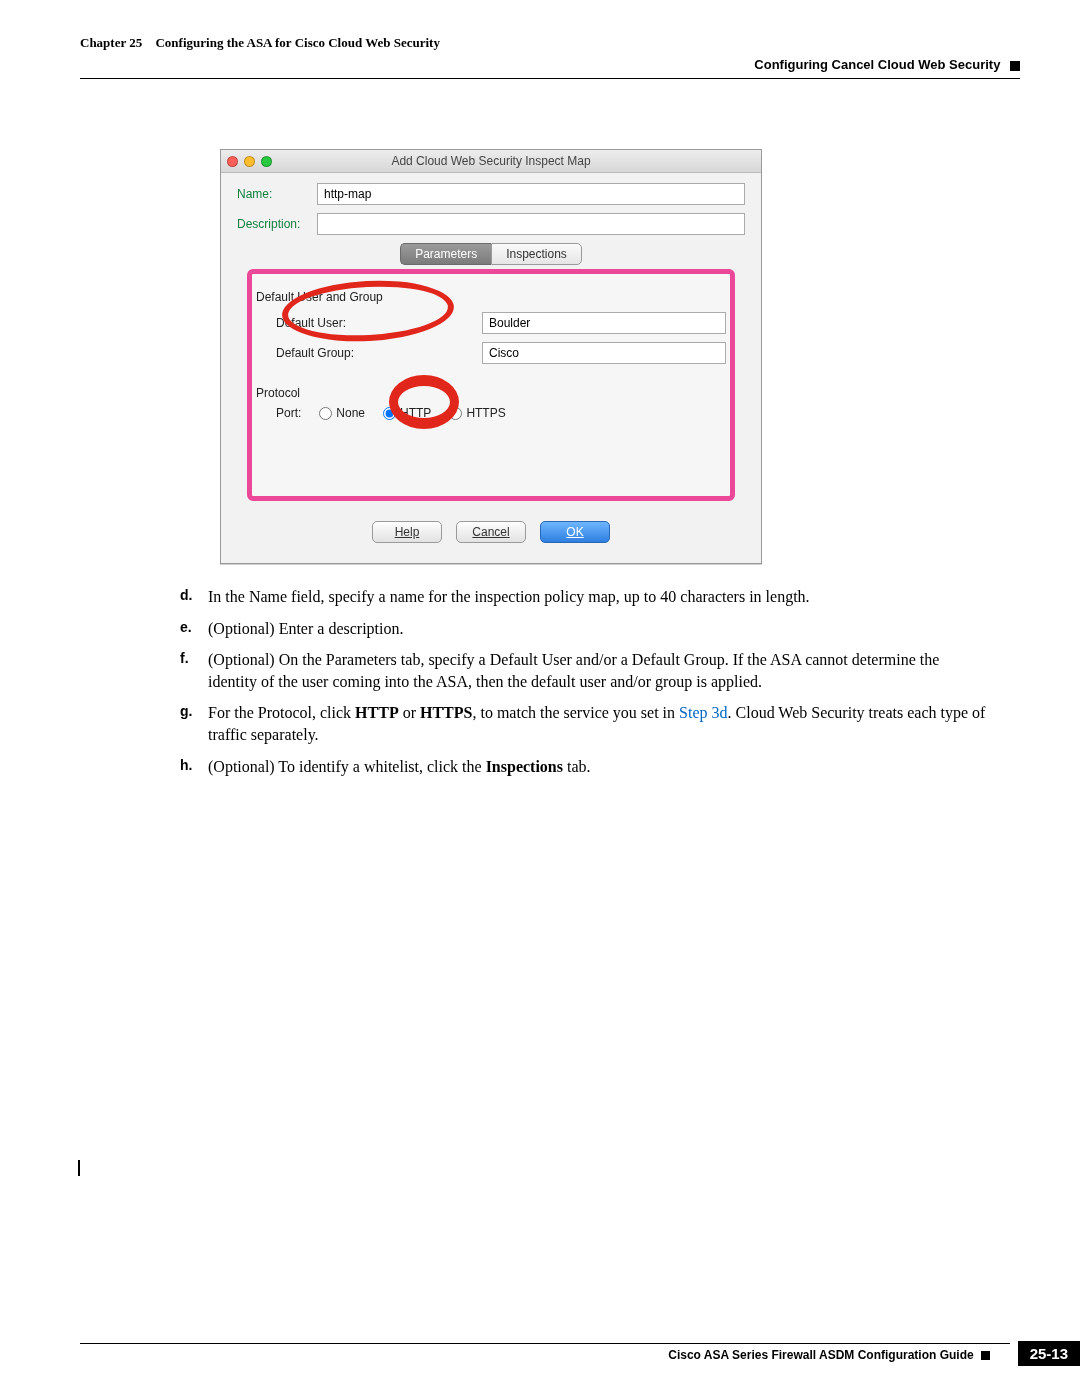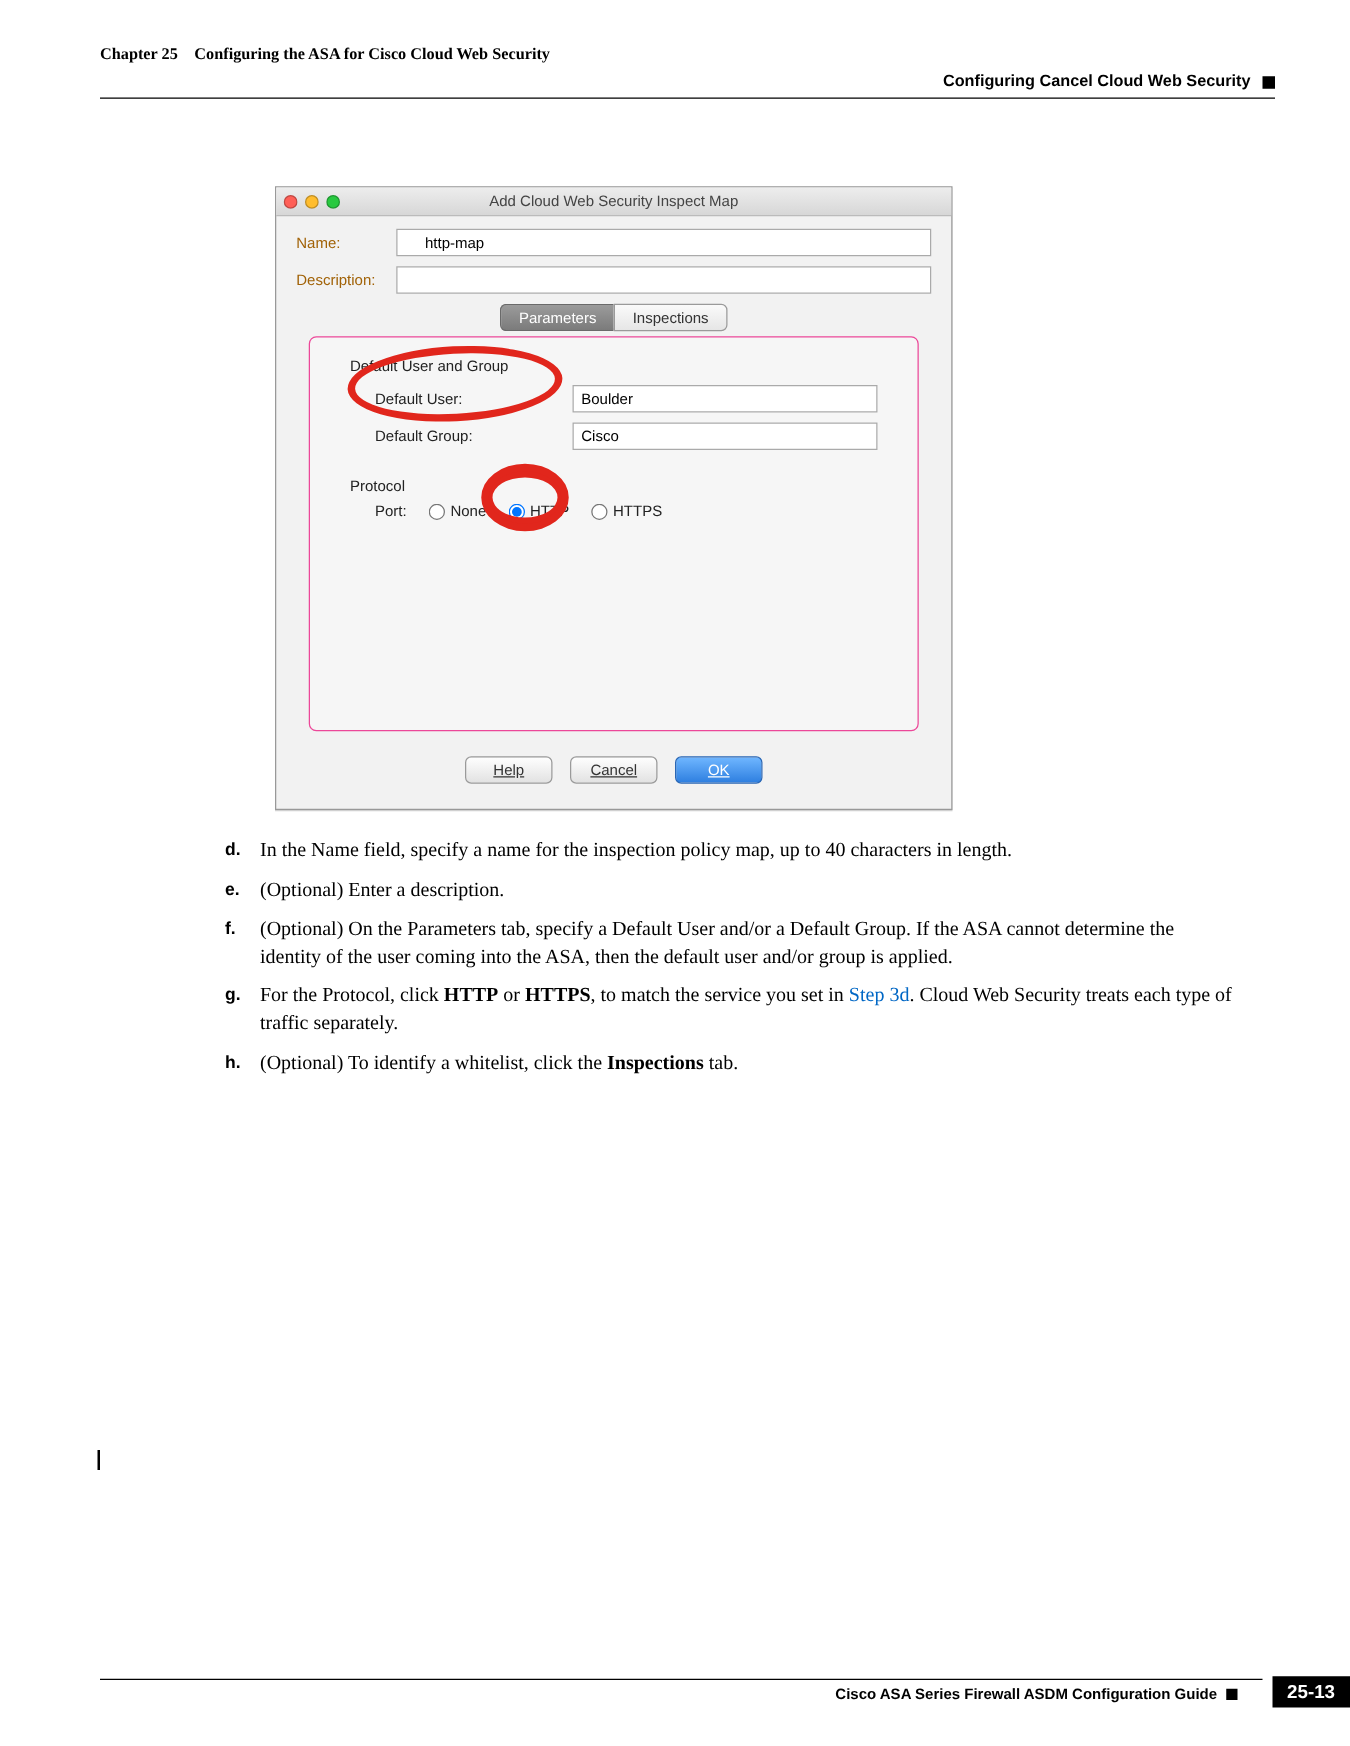--- a/index.html
+++ b/index.html
@@ -53,46 +53,46 @@
     border-bottom: 1px solid #bbb;
     display: flex;
     align-items: center;
     position: relative;
   }
   .tbtn { width:11px; height:11px; border-radius:50%; margin-left:6px; border:1px solid rgba(0,0,0,.25); box-sizing:border-box;}
   .tbtn.close{ background:#ff5f57; } .tbtn.min{ background:#ffbd2e; } .tbtn.max{ background:#28c940; }
   .ttl { position:absolute; left:0; right:0; text-align:center; font-size:12px; color:#444;}
   .form-area { padding: 10px 16px 6px; }
   .frow { display:flex; align-items:center; margin-bottom:8px; }
-  .frow .lab { width: 80px; color:#a16207; }
+  .frow .lab { width: 80px; color:#15803d; }
   .frow input[type=text] {
-    flex:1; height:20px; border:1px solid #aaa; background:#fff; padding:0 22px; font-size:12px;
+    flex:1; height:20px; border:1px solid #aaa; background:#fff; padding:0 6px; font-size:12px;
   }
   .tabbar { display:flex; justify-content:center; gap:0; margin: 6px 0 0; }
   .tabbtn {
     padding: 3px 14px;
     font-size: 12px;
     border:1px solid #9a9a9a;
     background: linear-gradient(#fafafa,#e6e6e6);
     color:#333;
   }
   .tabbtn.active {
     background: linear-gradient(#9b9b9b,#7b7b7b);
     color:#fff; border-color:#6a6a6a;text-align:right;
   }
   .tabbtn:first-child{ border-top-left-radius:5px; border-bottom-left-radius:5px; border-right:none;}
   .tabbtn:last-child{ border-top-right-radius:5px; border-bottom-right-radius:5px;}
   .panel {
     margin: 4px 10px 10px;
-    border:1px solid #ec4899;
+    border:5px solid #ec4899;
     border-radius:6px;
     background:#f6f6f6;
-    height: 316px;
+    height: 232px;
     position: relative;
-    padding: 16px 32px;
+    padding: 16px 4px;
     box-sizing: border-box;
   }
   .group-title { font-size:12px; color:#222; }
   .gf { display:flex; align-items:center; margin-top:8px;justify-content:space-between; }
   .gf .glab { width:100px; text-align:left; padding-left:20px; }
   .gf input { width:230px; height:20px; border:1px solid #aaa; background:#fff; padding:0 6px; font-size:12px;}
   .proto { margin-top: 22px; }
   .radio-row { display:flex; gap:18px; align-items:center; margin-left:20px; margin-top:6px;}
   .radio-row label { display:flex; align-items:center; gap:4px; font-size:12px;}
   .radio-row input { margin:0; }

